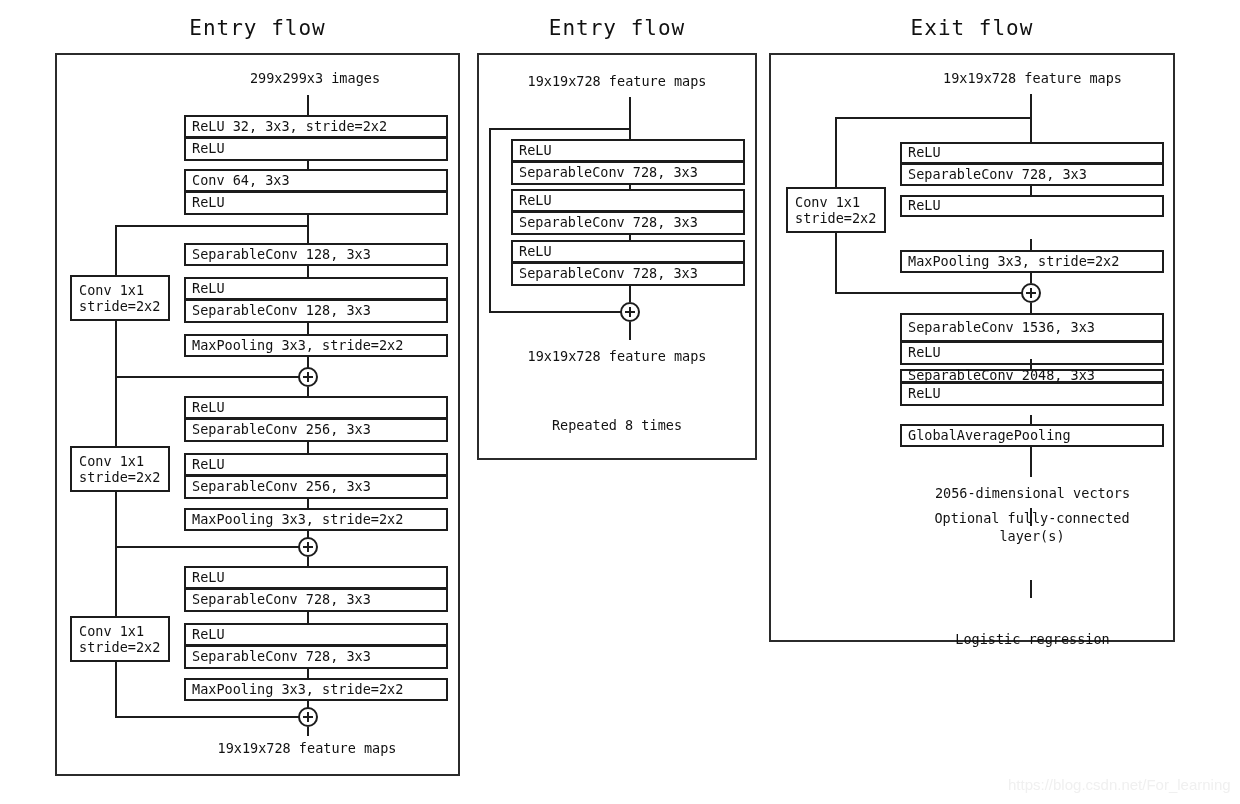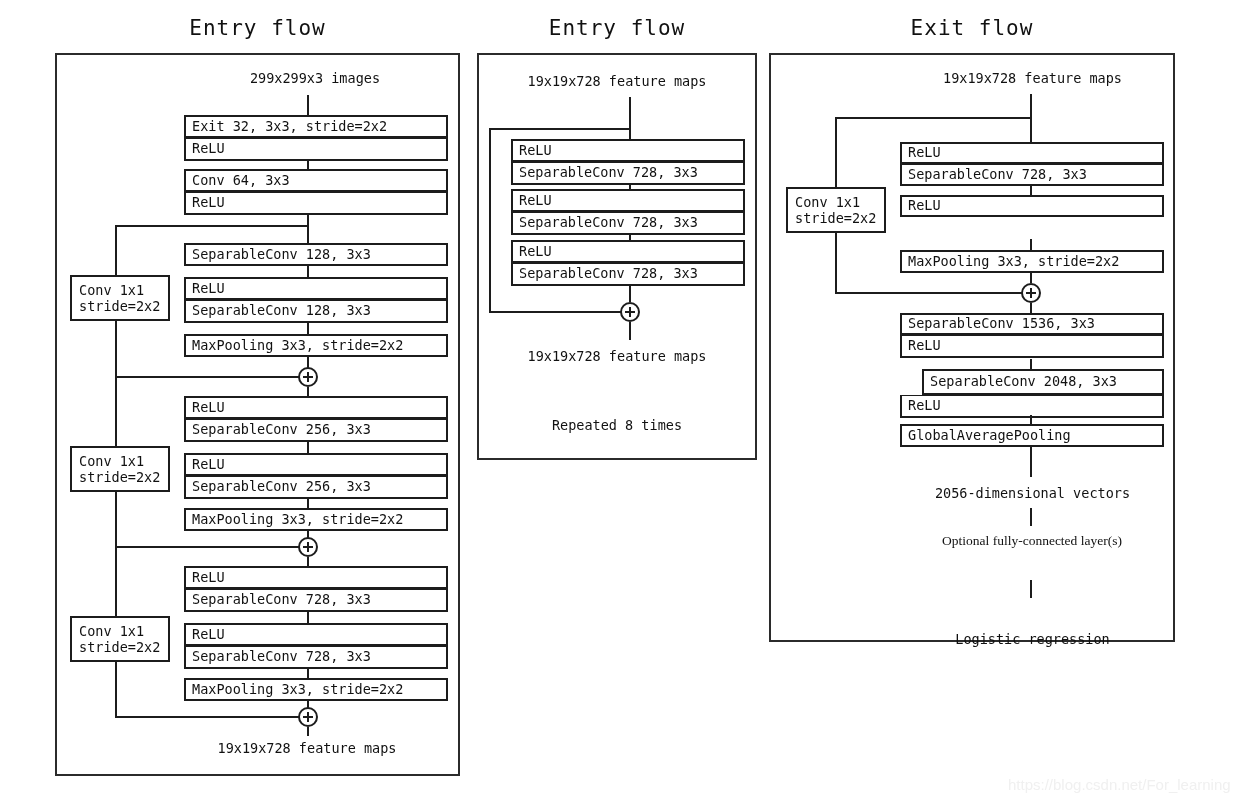--- a/index.html
+++ b/index.html
@@ -72,21 +72,21 @@
 <div class="stage">
 
   <div class="flow-title" style="left:55px;top:16px;width:405px;">Entry flow</div>
   <div class="panel" style="left:55px;top:53px;width:405px;height:723px;"></div>
 
   <div class="caption" style="left:180px;top:70px;width:270px;">299x299x3 images</div>
 
   <div class="vline" style="left:307px;top:95px;height:20px;"></div>
 
   <div class="opgroup" style="left:184px;top:115px;width:264px;">
-    <div class="op" style="height:23px;">Exit 32, 3x3, stride=2x2</div>
+    <div class="op" style="height:23px;">ReLU 32, 3x3, stride=2x2</div>
     <div class="op" style="height:23px;">ReLU</div>
   </div>
   <div class="vline" style="left:307px;top:161px;height:8px;"></div>
 
   <div class="opgroup" style="left:184px;top:169px;width:264px;">
     <div class="op" style="height:23px;">Conv 64, 3x3</div>
     <div class="op" style="height:23px;">ReLU</div>
   </div>
 
   <div class="vline" style="left:307px;top:215px;height:28px;"></div>
@@ -234,39 +234,39 @@
   <div class="vline" style="left:1030px;top:239px;height:11px;"></div>
 
   <div class="opgroup" style="left:900px;top:250px;width:264px;">
     <div class="op" style="height:23px;">MaxPooling 3x3, stride=2x2</div>
   </div>
   <div class="vline" style="left:1030px;top:273px;height:10px;"></div>
   <div class="plus" style="left:1021px;top:283px;"></div>
   <div class="vline" style="left:1030px;top:303px;height:10px;"></div>
 
   <div class="opgroup" style="left:900px;top:313px;width:264px;">
-    <div class="op" style="height:22px;">SeparableConv 1536, 3x3</div>
+    <div class="op" style="height:29px;">SeparableConv 1536, 3x3</div>
     <div class="op" style="height:23px;">ReLU</div>
   </div>
   <div class="vline" style="left:1030px;top:359px;height:10px;"></div>
 
   <div class="opgroup" style="left:900px;top:369px;width:264px;">
-    <div class="op" style="height:26px;margin-left:22px;">SeparableConv 2048, 3x3</div>
+    <div class="op" style="height:14px;">SeparableConv 2048, 3x3</div>
     <div class="op" style="height:23px;">ReLU</div>
   </div>
   <div class="vline" style="left:1030px;top:415px;height:9px;"></div>
 
   <div class="opgroup" style="left:900px;top:424px;width:264px;">
     <div class="op" style="height:23px;">GlobalAveragePooling</div>
   </div>
   <div class="vline" style="left:1030px;top:447px;height:30px;"></div>
 
   <div class="caption" style="left:900px;top:485px;width:265px;">2056-dimensional vectors</div>
   <div class="vline" style="left:1030px;top:508px;height:18px;"></div>
 
-  <div class="caption two-line" style="left:917px;top:532px;width:230px;font-family:Liberation Serif, serif;">Optional fully-connected layer(s)</div>
+  <div class="caption two-line" style="left:917px;top:509px;width:230px;">Optional fully-connected layer(s)</div>
   <div class="vline" style="left:1030px;top:580px;height:18px;"></div>
 
   <div class="caption" style="left:900px;top:631px;width:265px;">Logistic regression</div>
 
   <div class="watermark" style="left:1008px;top:776px;">https://blog.csdn.net/For_learning</div>
 
 </div>
 
 </body></html>

